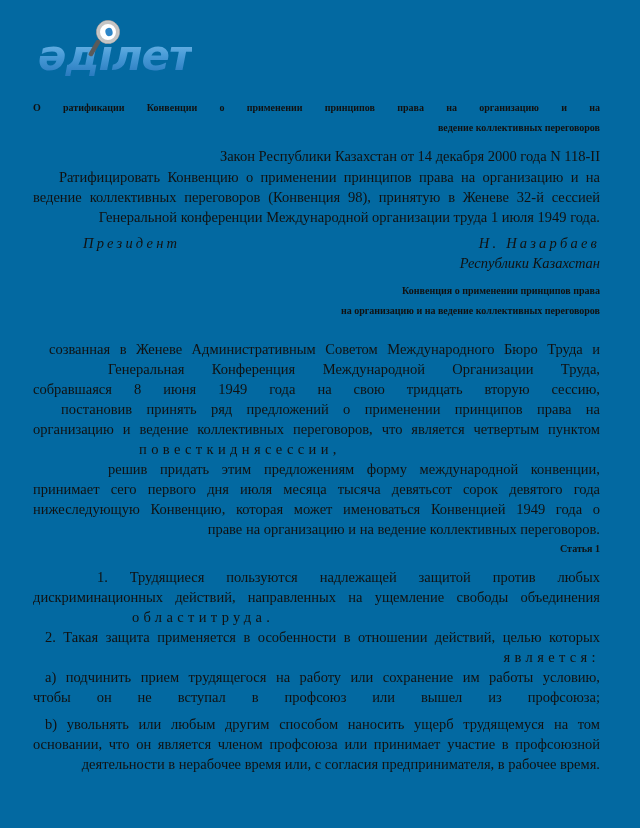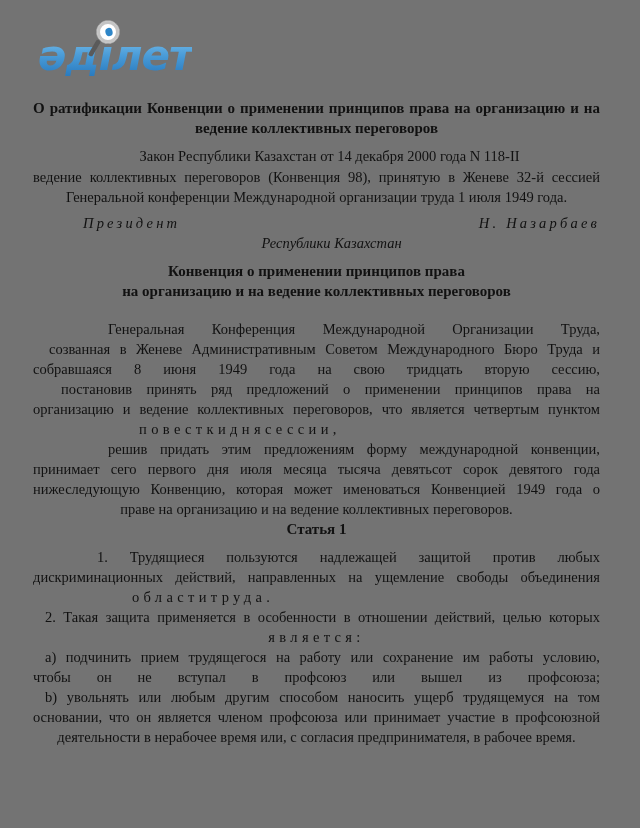--- a/index.html
+++ b/index.html
@@ -1,21 +1,21 @@
 <!DOCTYPE html>
 <html><head>
 <meta charset="utf-8">
 <style>
   * { margin:0; padding:0; box-sizing:border-box; }
   html,body { background:#ffffff; }
   body {
     width:640px; height:828px; position:relative; overflow:hidden;
     font-family:"Liberation Serif", serif; color:#111;
   }
-  .page { position:absolute; inset:0; background:#737373; }
+  .page { position:absolute; inset:0; background:#0369a1; }
 
   
   .logo {
     position:absolute; top:30px; left:38px; height:56px;
     font-family:"DejaVu Sans", sans-serif;
     font-weight:bold; font-style:italic;
     font-size:42px; line-height:52px; letter-spacing:-1px;
     background:linear-gradient(180deg,#8ccaf1 0%,#4a9cd8 45%,#1a6bb3 100%);
     -webkit-background-clip:text; background-clip:text;
     color:transparent; -webkit-text-fill-color:transparent;
@@ -25,23 +25,23 @@
   }
 
   
   .content {
     position:absolute; top:98px; left:33px; right:40px;
   }
   .line {
     font-size:14.5px; line-height:20px; min-height:20px;
   }
   .j { text-align:justify; text-align-last:justify; }
-  .l { text-align:center; }
+  .l { text-align:right; }
   .sb { display:flex; justify-content:center; }
-  .block.bold .line { font-weight:bold; font-size:15px; }
+  .block.bold .line { font-weight:bold; font-size:10px; }
   .block.italic .line { font-style:italic; }
   .sp { letter-spacing:0.30em; }
   .sigrow { display:flex; justify-content:space-between; }
   .sigl { letter-spacing:0.22em; }
 </style>
 </head>
 <body>
 
 <div class="page">
 
@@ -57,37 +57,38 @@
 
   <main class="content" id="doc">
       <div class="block bold">
         <div class="line j">О ратификации Конвенции о применении принципов права на организацию и на</div>
         <div class="line l">ведение коллективных переговоров</div>
       </div>
       <div class="block plain" style="margin-top: 8px; margin-left: 26px;">
         <div class="line l">Закон Республики Казахстан от 14 декабря 2000 года N 118-II</div>
       </div>
       <div class="block plain" style="margin-top: 1px;">
+        <div class="line j" style="padding-left: 26px;">Ратифицировать Конвенцию о применении принципов права на организацию и на</div>
         <div class="line j">ведение коллективных переговоров (Конвенция 98), принятую в Женеве 32-й сессией</div>
         <div class="line l">Генеральной конференции Международной организации труда 1 июля 1949 года.</div>
       </div>
       <div class="block italic" style="margin-top: 6px;">
         <div class="line sigrow">
           <span class="sigl" style="padding-left: 50px;">Президент</span>
           <span class="sigl">Н. Назарбаев</span>
         </div>
         <div class="line l" style="padding-left: 30px;">Республики Казахстан</div>
       </div>
       <div class="block bold" style="margin-top: 8px;">
         <div class="line l">Конвенция о применении принципов права</div>
         <div class="line l">на организацию и на ведение коллективных переговоров</div>
       </div>
       <div class="block plain" style="margin-top: 18px;">
+        <div class="line j" style="padding-left: 16px;">созванная в Женеве Административным Советом Международного Бюро Труда и</div>
         <div class="line j" style="padding-left: 75px;">Генеральная Конференция Международной Организации Труда,</div>
-        <div class="line j" style="padding-left: 16px;">созванная в Женеве Административным Советом Международного Бюро Труда и</div>
         <div class="line j">собравшаяся 8 июня 1949 года на свою тридцать вторую сессию,</div>
         <div class="line j" style="padding-left: 28px;">постановив принять ряд предложений о применении принципов права на</div>
         <div class="line j">организацию и ведение коллективных переговоров, что является четвертым пунктом</div>
         <div class="line sb" style="width: 73%;">
           <span class="sp">повестки</span>
           <span class="sp">дня</span>
           <span class="sp">сессии,</span>
         </div>
         <div class="line j" style="padding-left: 75px;">решив придать этим предложениям форму международной конвенции,</div>
         <div class="line j">принимает сего первого дня июля месяца тысяча девятьсот сорок девятого года</div>
@@ -101,19 +102,19 @@
         <div class="line j" style="padding-left: 64px;">1. Трудящиеся пользуются надлежащей защитой против любых</div>
         <div class="line j">дискриминационных действий, направленных на ущемление свободы объединения</div>
         <div class="line sb" style="width: 60%;">
           <span class="sp">области</span>
           <span class="sp">труда.</span>
         </div>
         <div class="line j" style="padding-left: 12px;">2. Такая защита применяется в особенности в отношении действий, целью которых</div>
         <div class="line l"><span class="sp">является:</span></div>
         <div class="line j" style="padding-left: 12px;">a) подчинить прием трудящегося на работу или сохранение им работы условию,</div>
         <div class="line j">чтобы он не вступал в профсоюз или вышел из профсоюза;</div>
-        <div class="line j" style="padding-left: 12px;">b) увольнять или любым другим способом наносить ущерб трудящемуся на том</div>
+        <div class="line j" style="padding-left: 12px; margin-top: 7px;">b) увольнять или любым другим способом наносить ущерб трудящемуся на том</div>
         <div class="line j">основании, что он является членом профсоюза или принимает участие в профсоюзной</div>
         <div class="line l">деятельности в нерабочее время или, с согласия предпринимателя, в рабочее время.</div>
       </div>
     </main>
 
 </div>
 
 </body></html>

